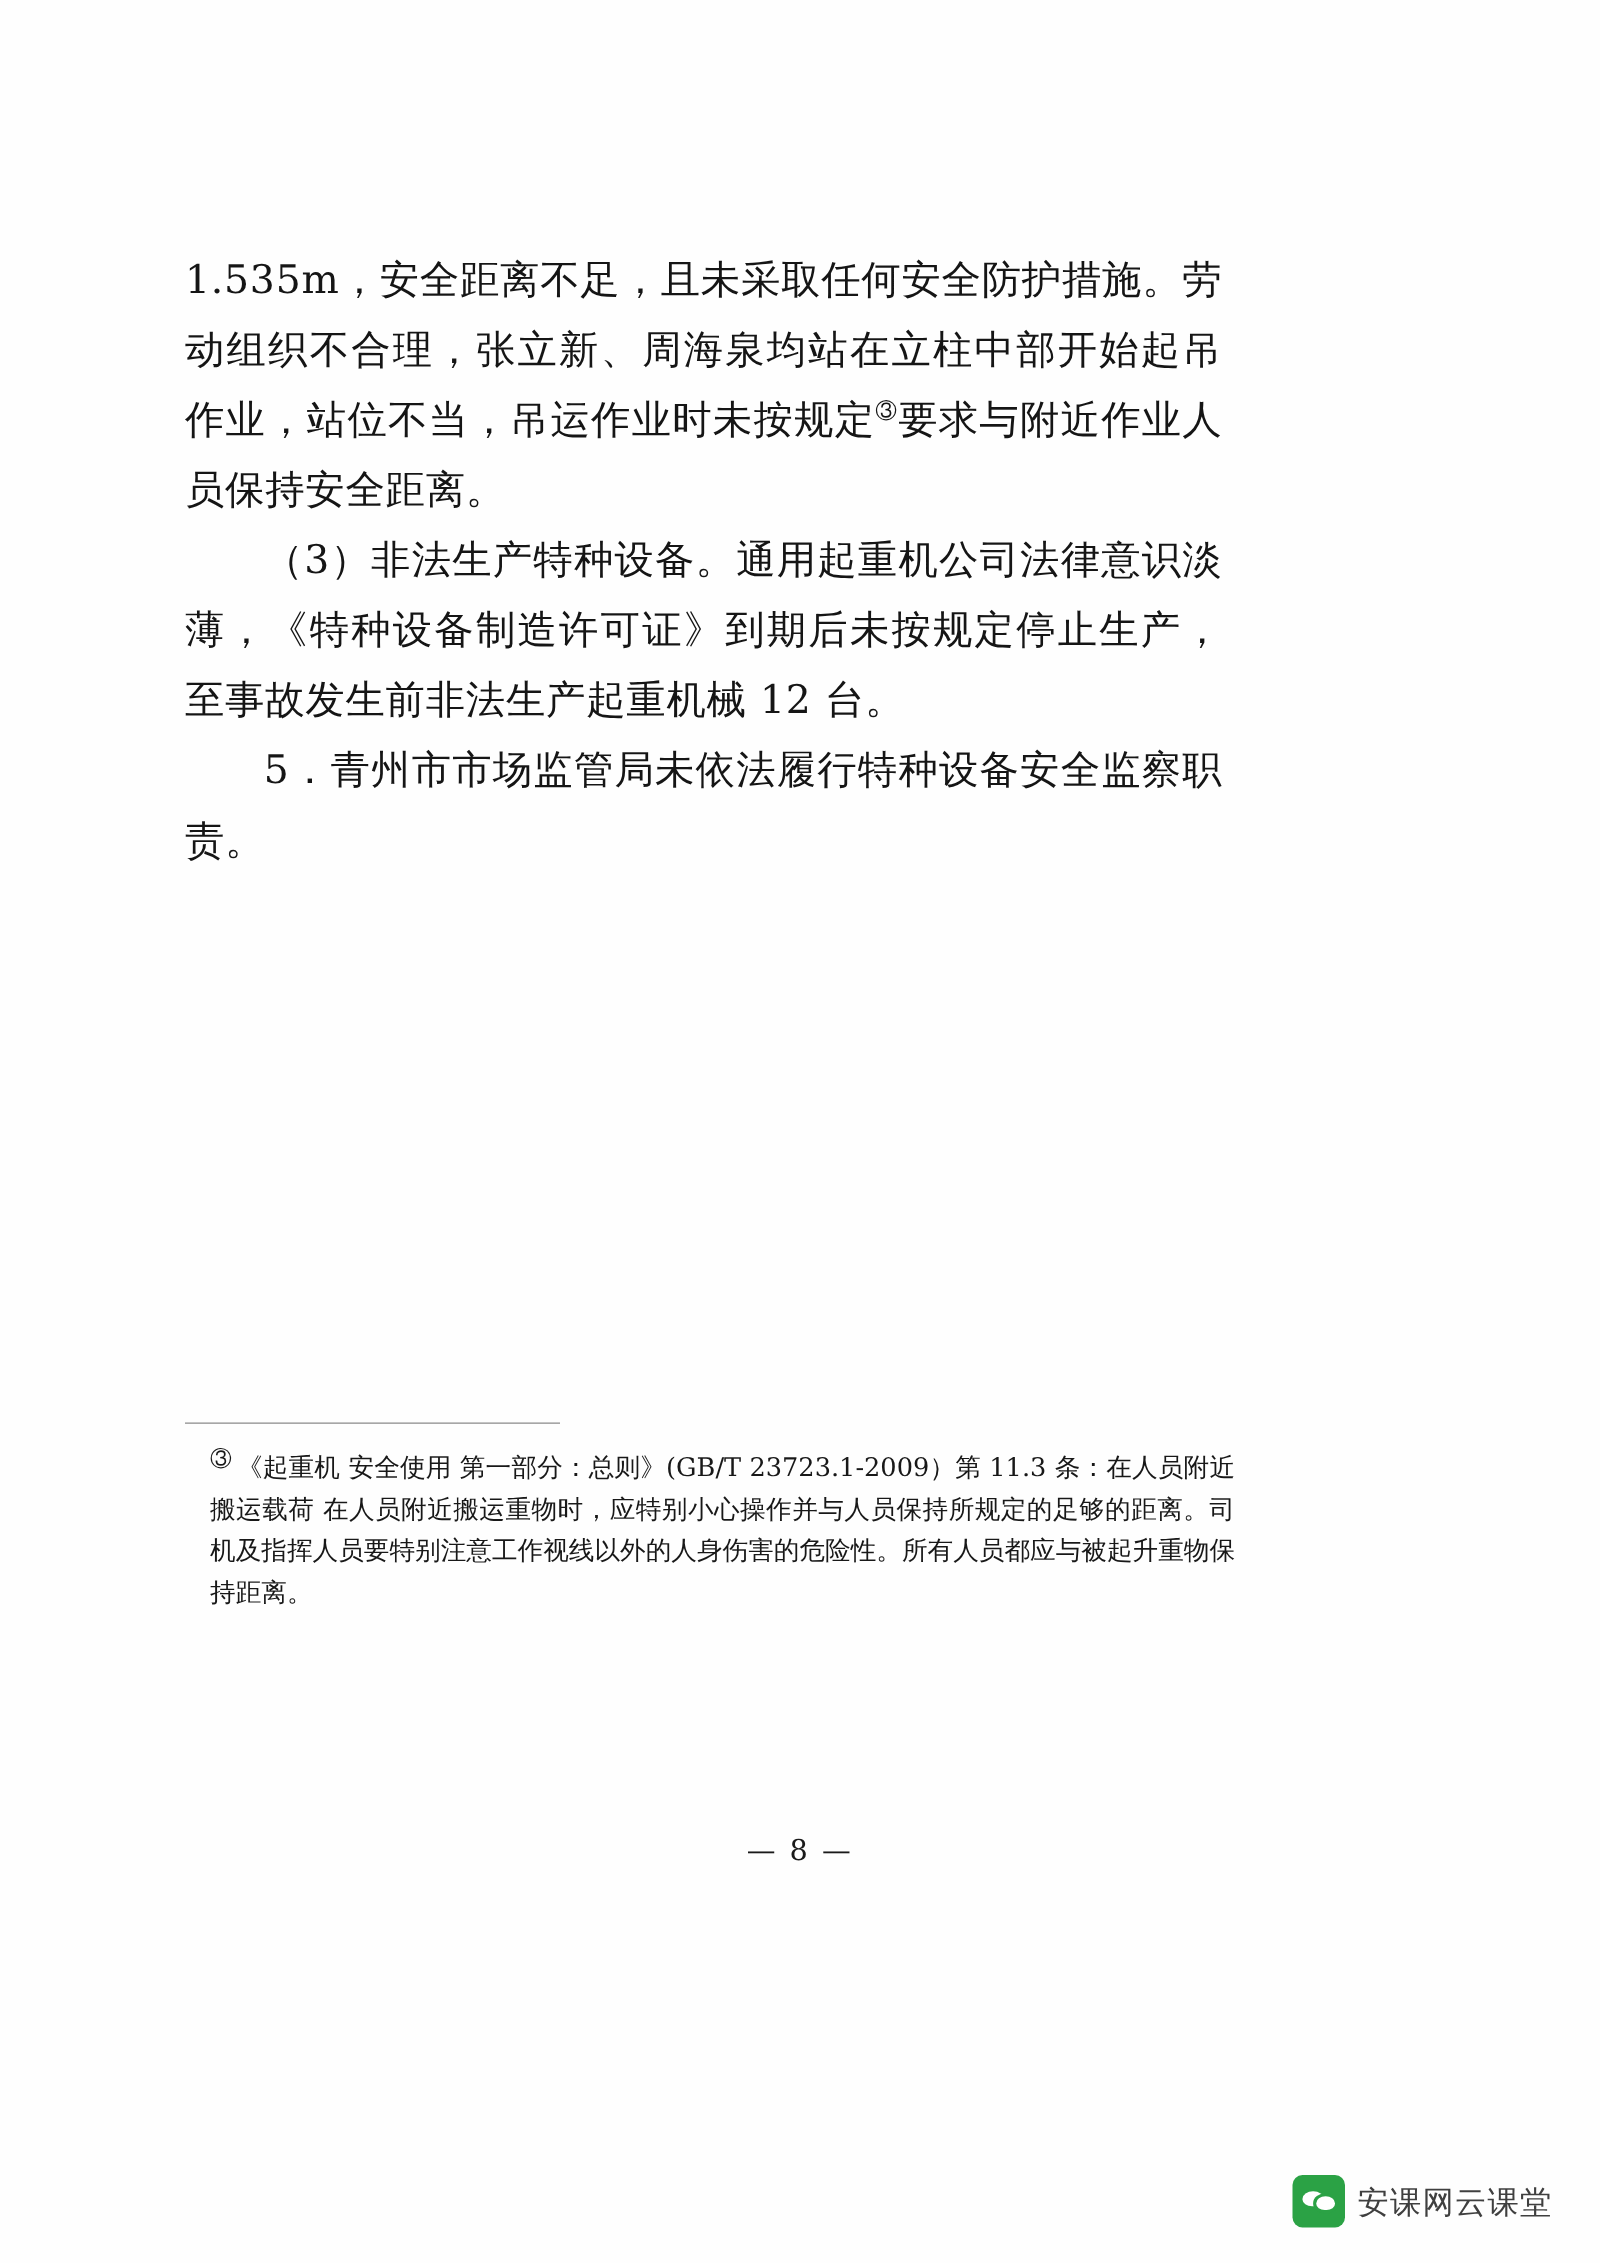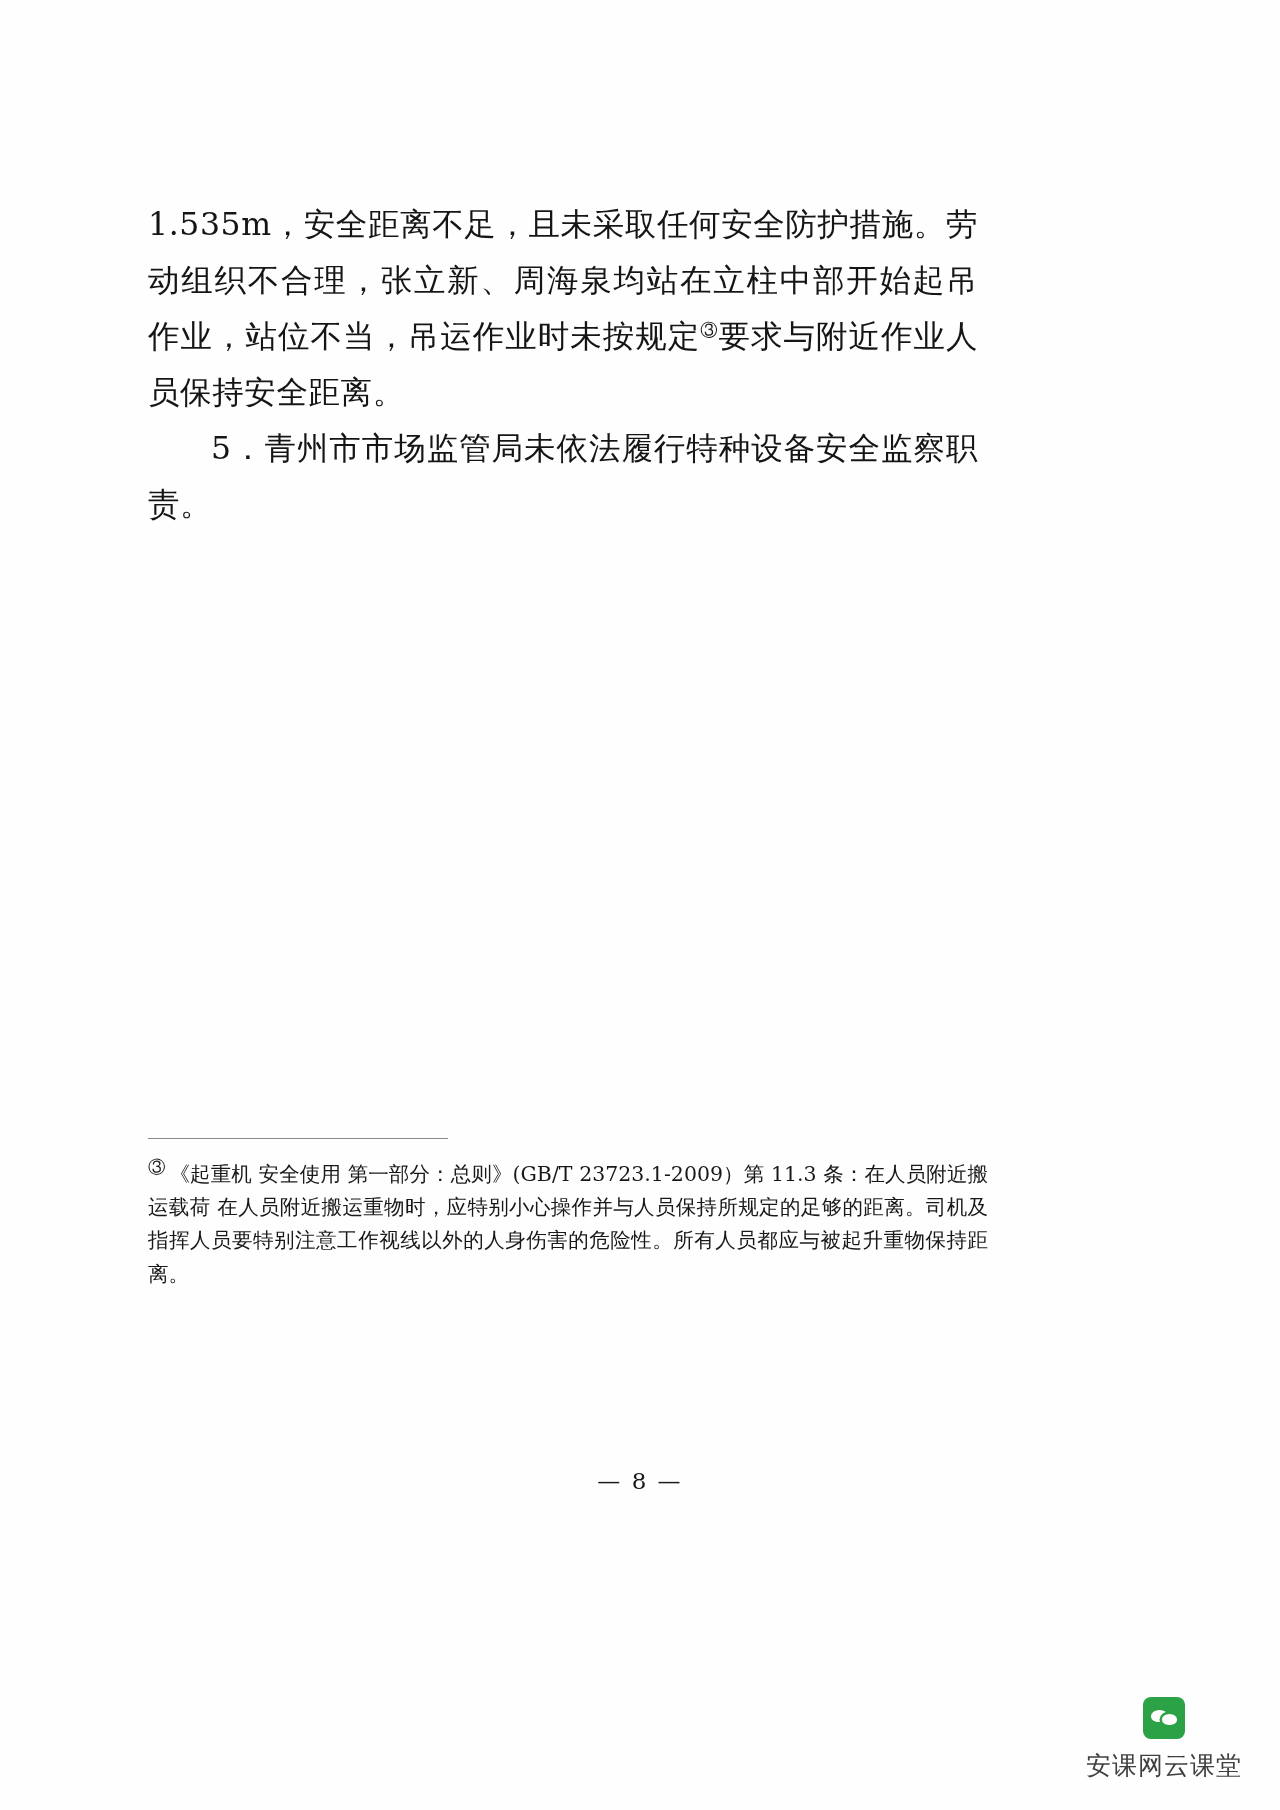--- a/index.html
+++ b/index.html
@@ -67,20 +67,21 @@
     width: 840px;
   }
 
   .fn-item {
     font-size: 20.5px;
     line-height: 1.62;
     text-align: justify;
     text-justify: inter-ideograph;
     color: #181818;
     margin-bottom: 2px;
+    margin-left: 20px;
   }
   .fn-item .marker {
     font-size: 0.85em;
     vertical-align: super;
     line-height: 0;
     margin-right: 4px;
   }
 
   .page-number {
     position: absolute;
@@ -93,21 +94,20 @@
     color: #1a1a1a;
   }
 
   .watermark {
     position: absolute;
     right: 38px;
     bottom: 28px;
     display: flex;
     align-items: center;
     gap: 10px;
-    flex-direction: column;
   }
   .wm-logo {
     width: 42px;
     height: 42px;
     border-radius: 8px;
     background: #2ba245;
     position: relative;
     flex: none;
   }
   .wm-logo::before {
@@ -141,20 +141,21 @@
 </head>
 <body>
 
 <div class="page">
 
   <div class="body-area">
 
     <p class="para"><span>1.535m，安全距离不足，且未采取任何安全防护措施。劳动组织不合理，张立新、周海泉均站在立柱中部开始起吊作业，站位不当，吊运作业时未按规定</span><sup class="fn">③</sup><span>要求与附近作业人员保持安全距离。</span></p>
 
 
+    <p class="para indent">（3）非法生产特种设备。通用起重机公司法律意识淡薄，《特种设备制造许可证》到期后未按规定停止生产，至事故发生前非法生产起重机械 12 台。</p>
 
     <p class="para indent">5．青州市市场监管局未依法履行特种设备安全监察职责。</p>
 
 
   </div>
 
   <div class="footnote-rule"></div>
 
   <div class="footnotes">
     <div class="fn-item"><span class="marker">③</span><span>《起重机 安全使用 第一部分：总则》(GB/T 23723.1-2009）第 11.3 条：在人员附近搬运载荷 在人员附近搬运重物时，应特别小心操作并与人员保持所规定的足够的距离。司机及指挥人员要特别注意工作视线以外的人身伤害的危险性。所有人员都应与被起升重物保持距离。</span></div>

